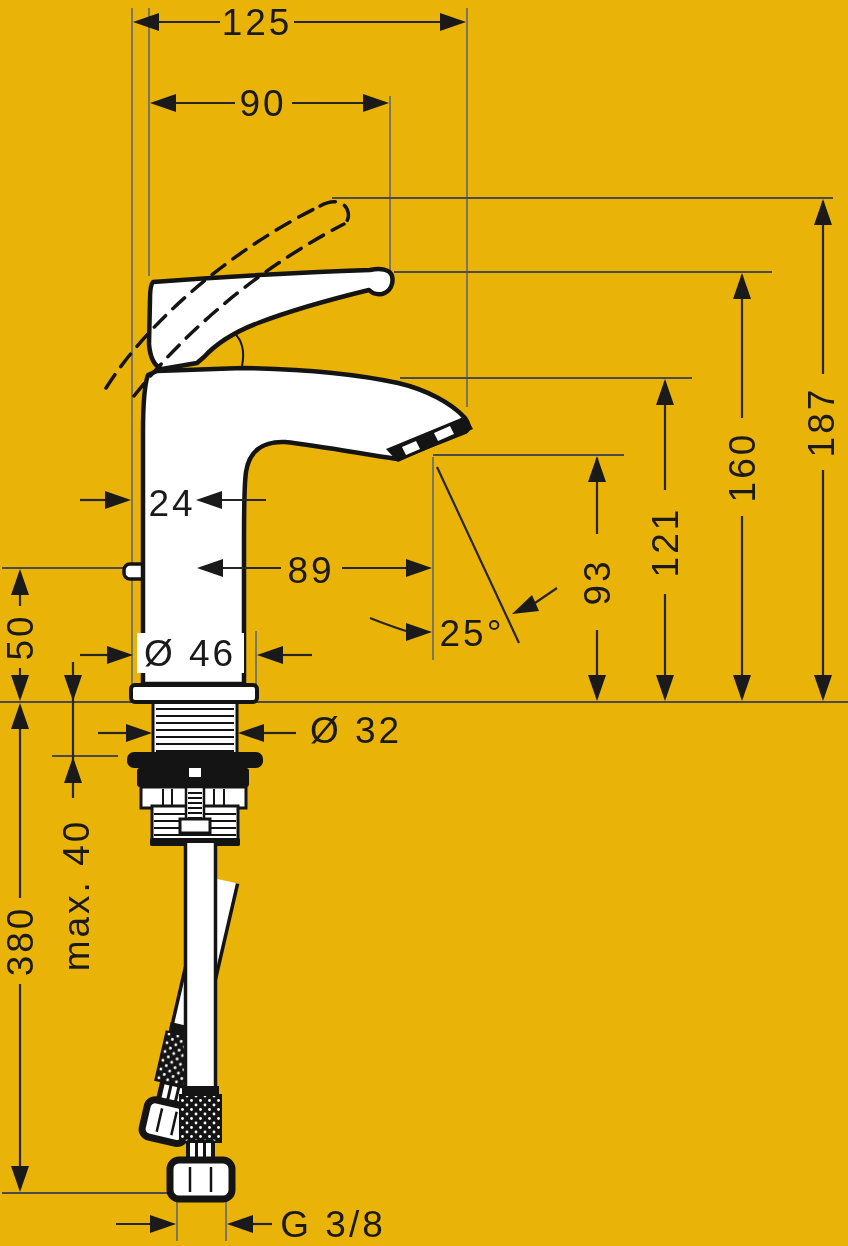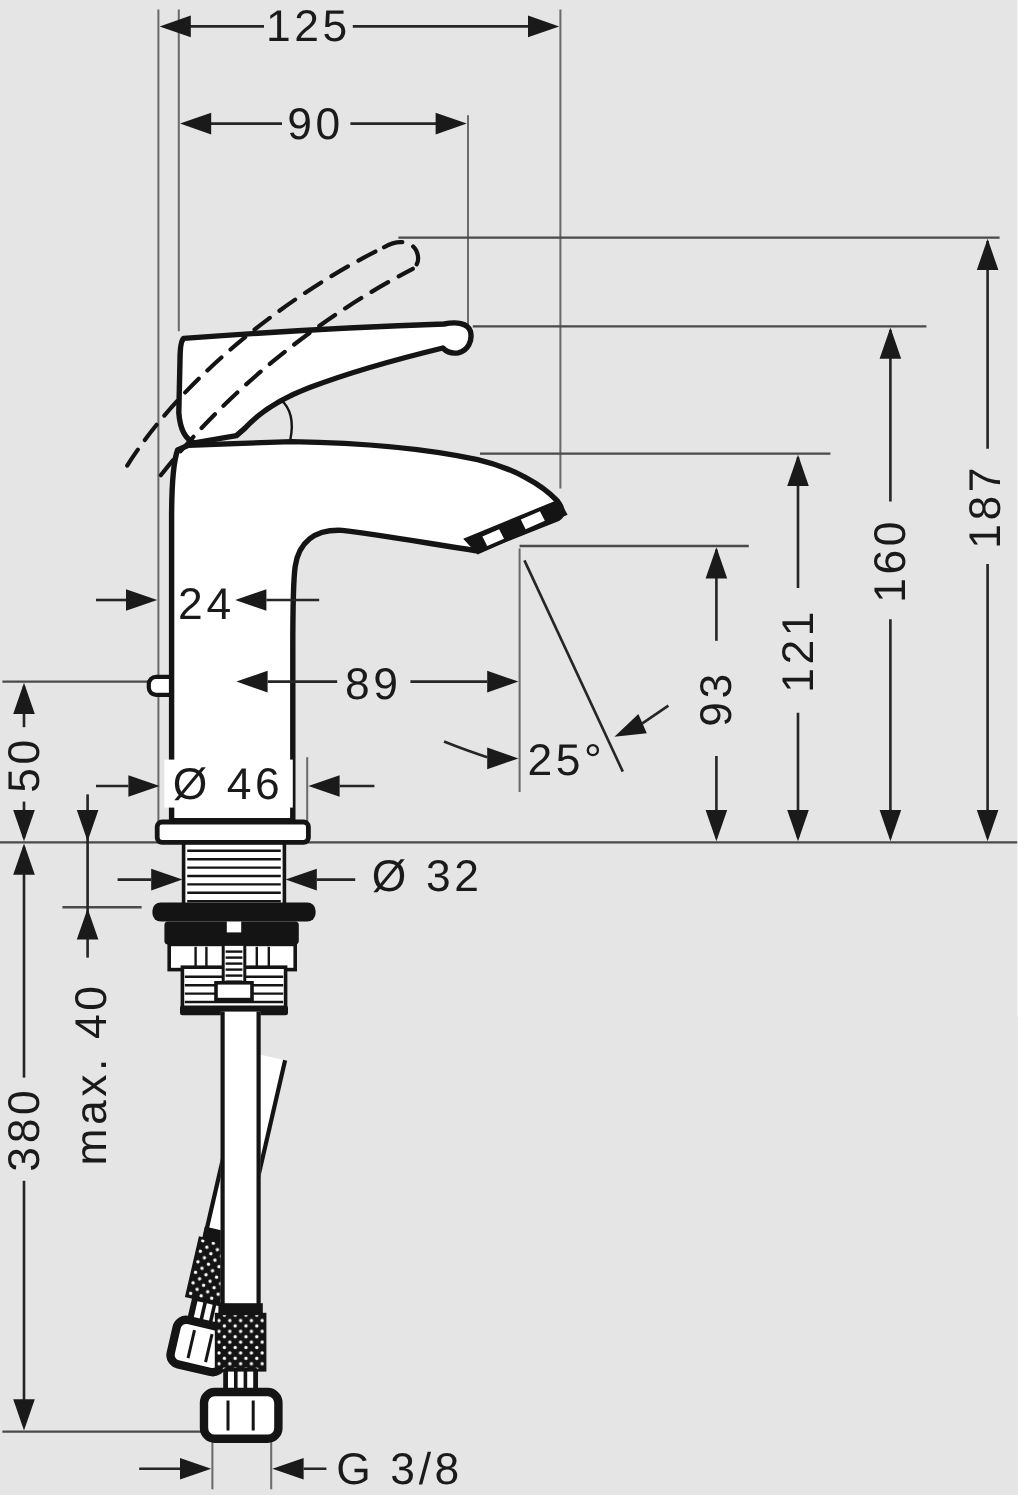--- a/index.html
+++ b/index.html
@@ -1,16 +1,16 @@
 <!DOCTYPE html>
 <html><head>
 <meta charset="utf-8">
 <style>
   html,body{margin:0;padding:0;background:#ffffff;}
-  .stage{position:relative;width:848px;height:1246px;background:#e5e5e5;overflow:hidden;}
+  .stage{position:relative;width:848px;height:1246px;background:#eab308;overflow:hidden;}
   svg{display:block;}
   text{font-family:"Liberation Sans","DejaVu Sans",sans-serif;fill:#1a1a1a;}
   .dim-num{font-size:37px;letter-spacing:3px;}
   .ext{stroke:#6b6b6b;stroke-width:1.7;fill:none;}
   .refline{stroke:#4a4a4a;stroke-width:2;fill:none;}
   .dimline{stroke:#262626;stroke-width:2.2;fill:none;}
   .arrow{fill:#1a1a1a;stroke:none;}
   .outline{stroke:#141414;stroke-width:4.5;fill:#ffffff;stroke-linejoin:round;stroke-linecap:round;}
   .detail{stroke:#141414;stroke-width:2;fill:none;}
   .solid{fill:#141414;stroke:none;}

